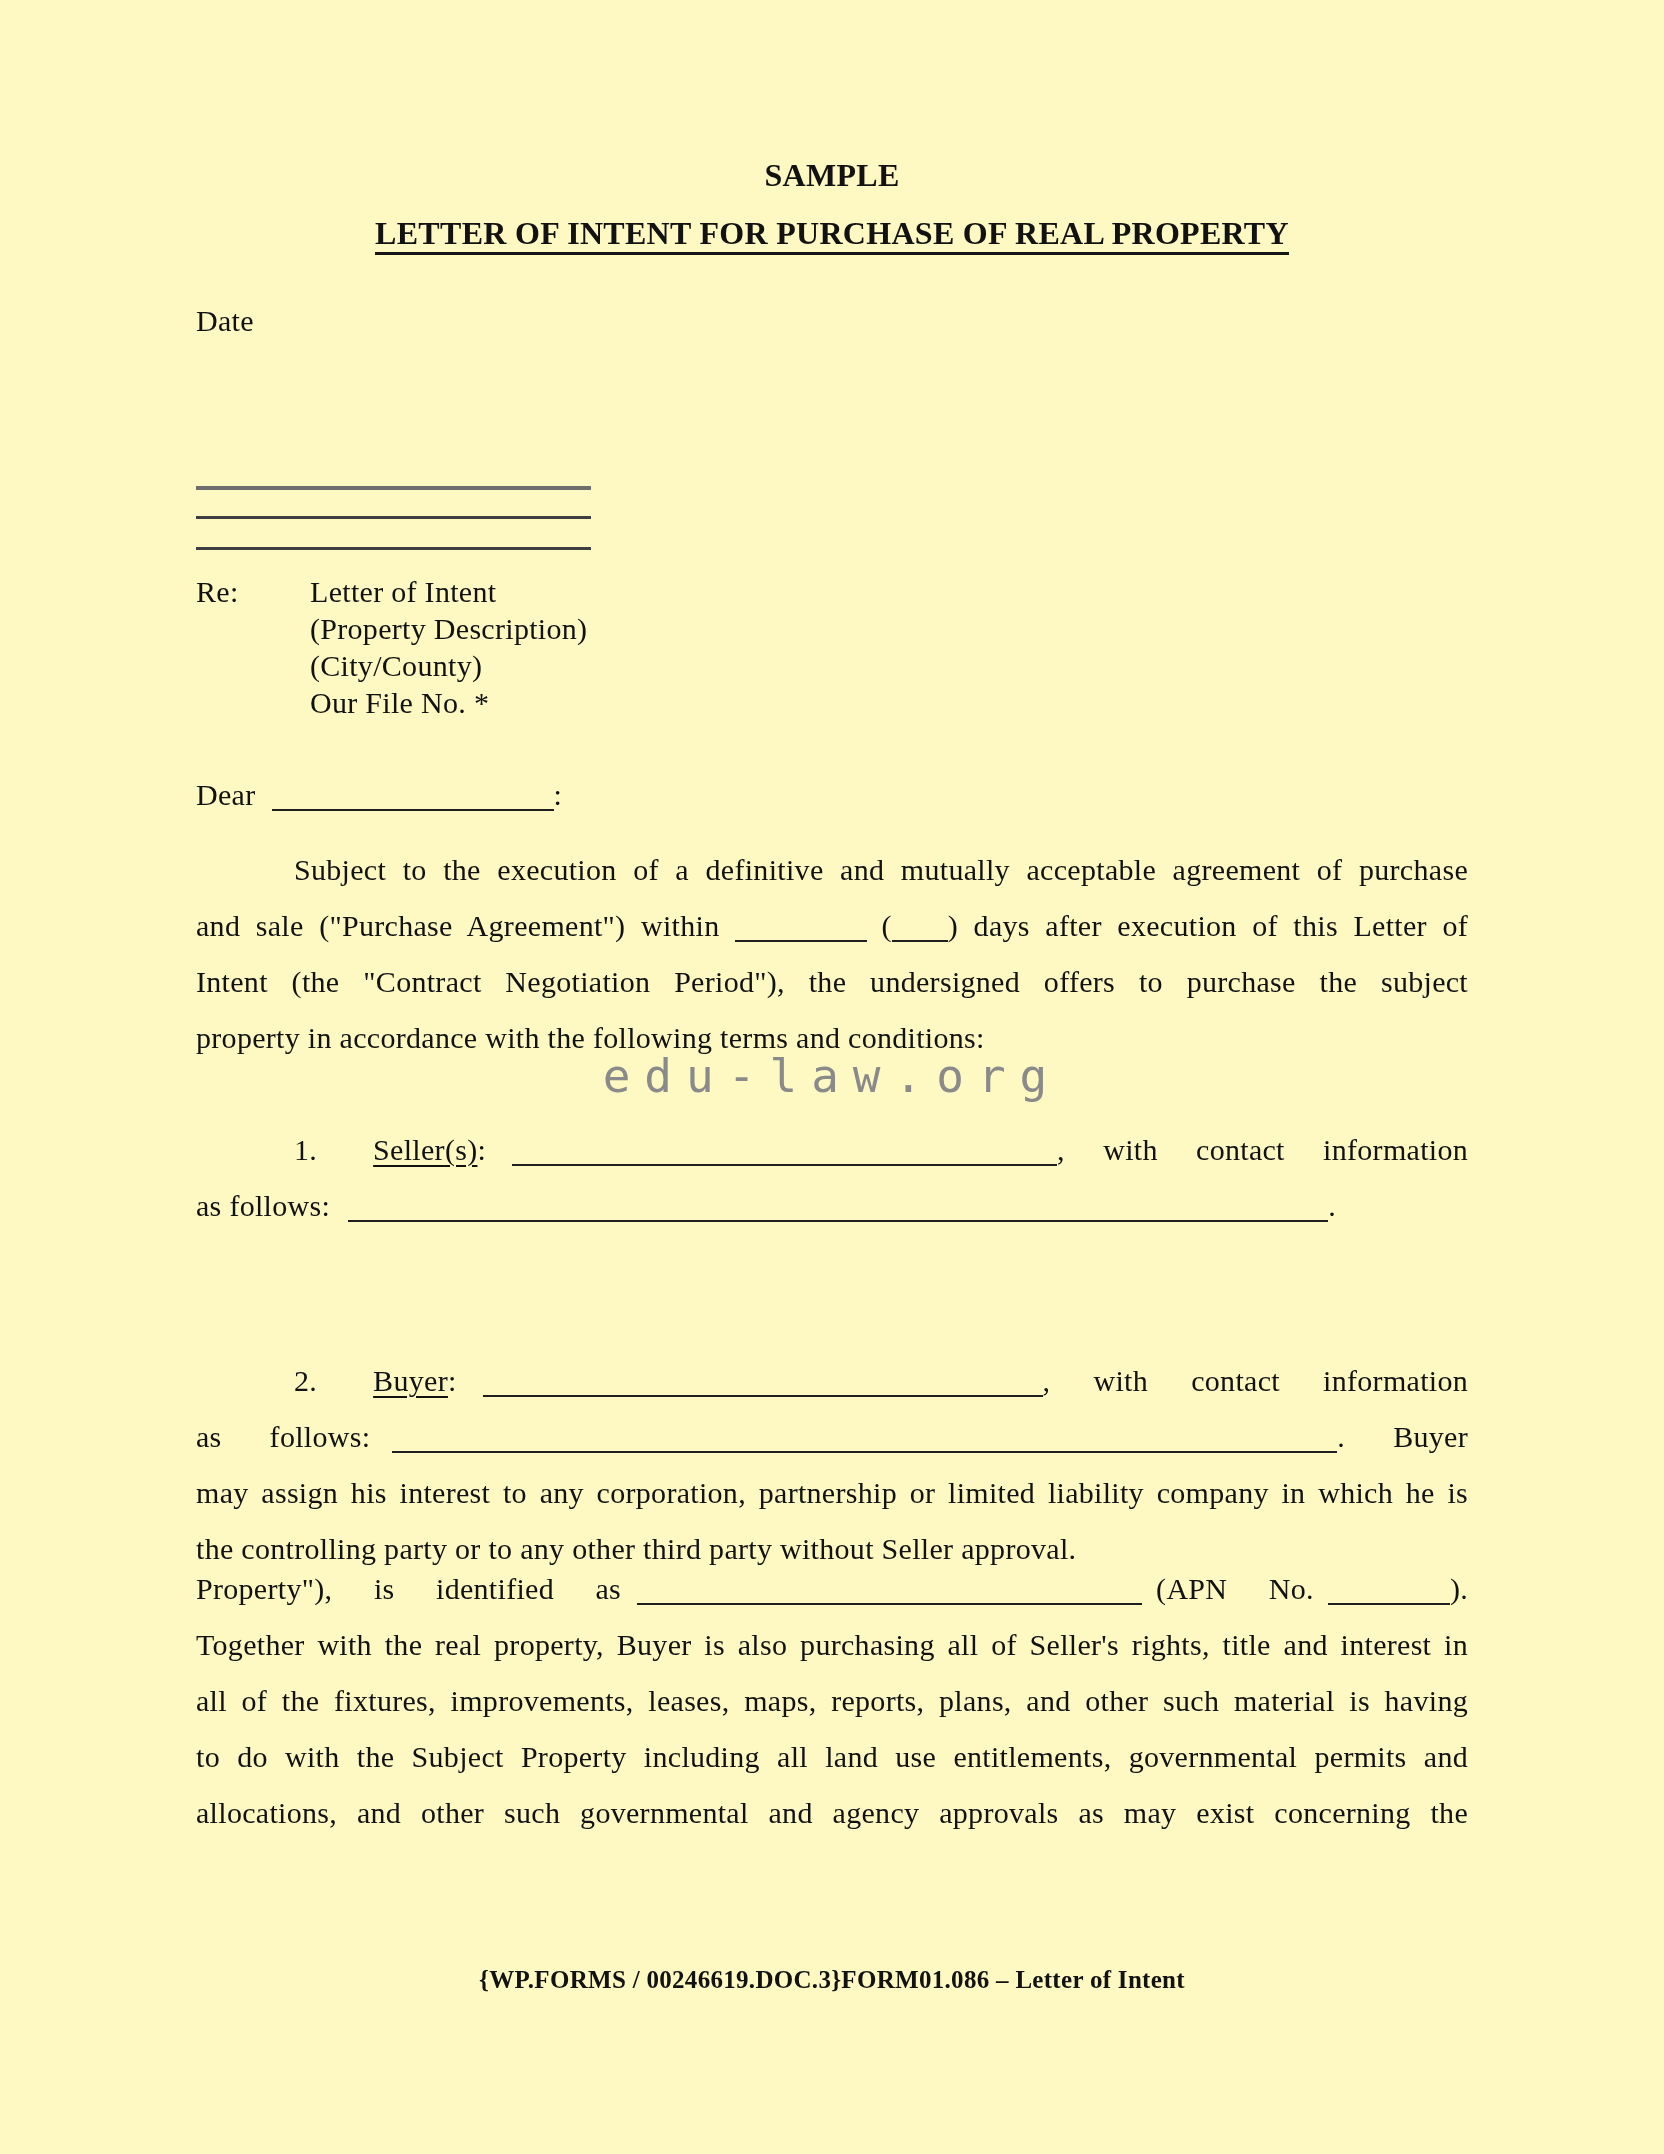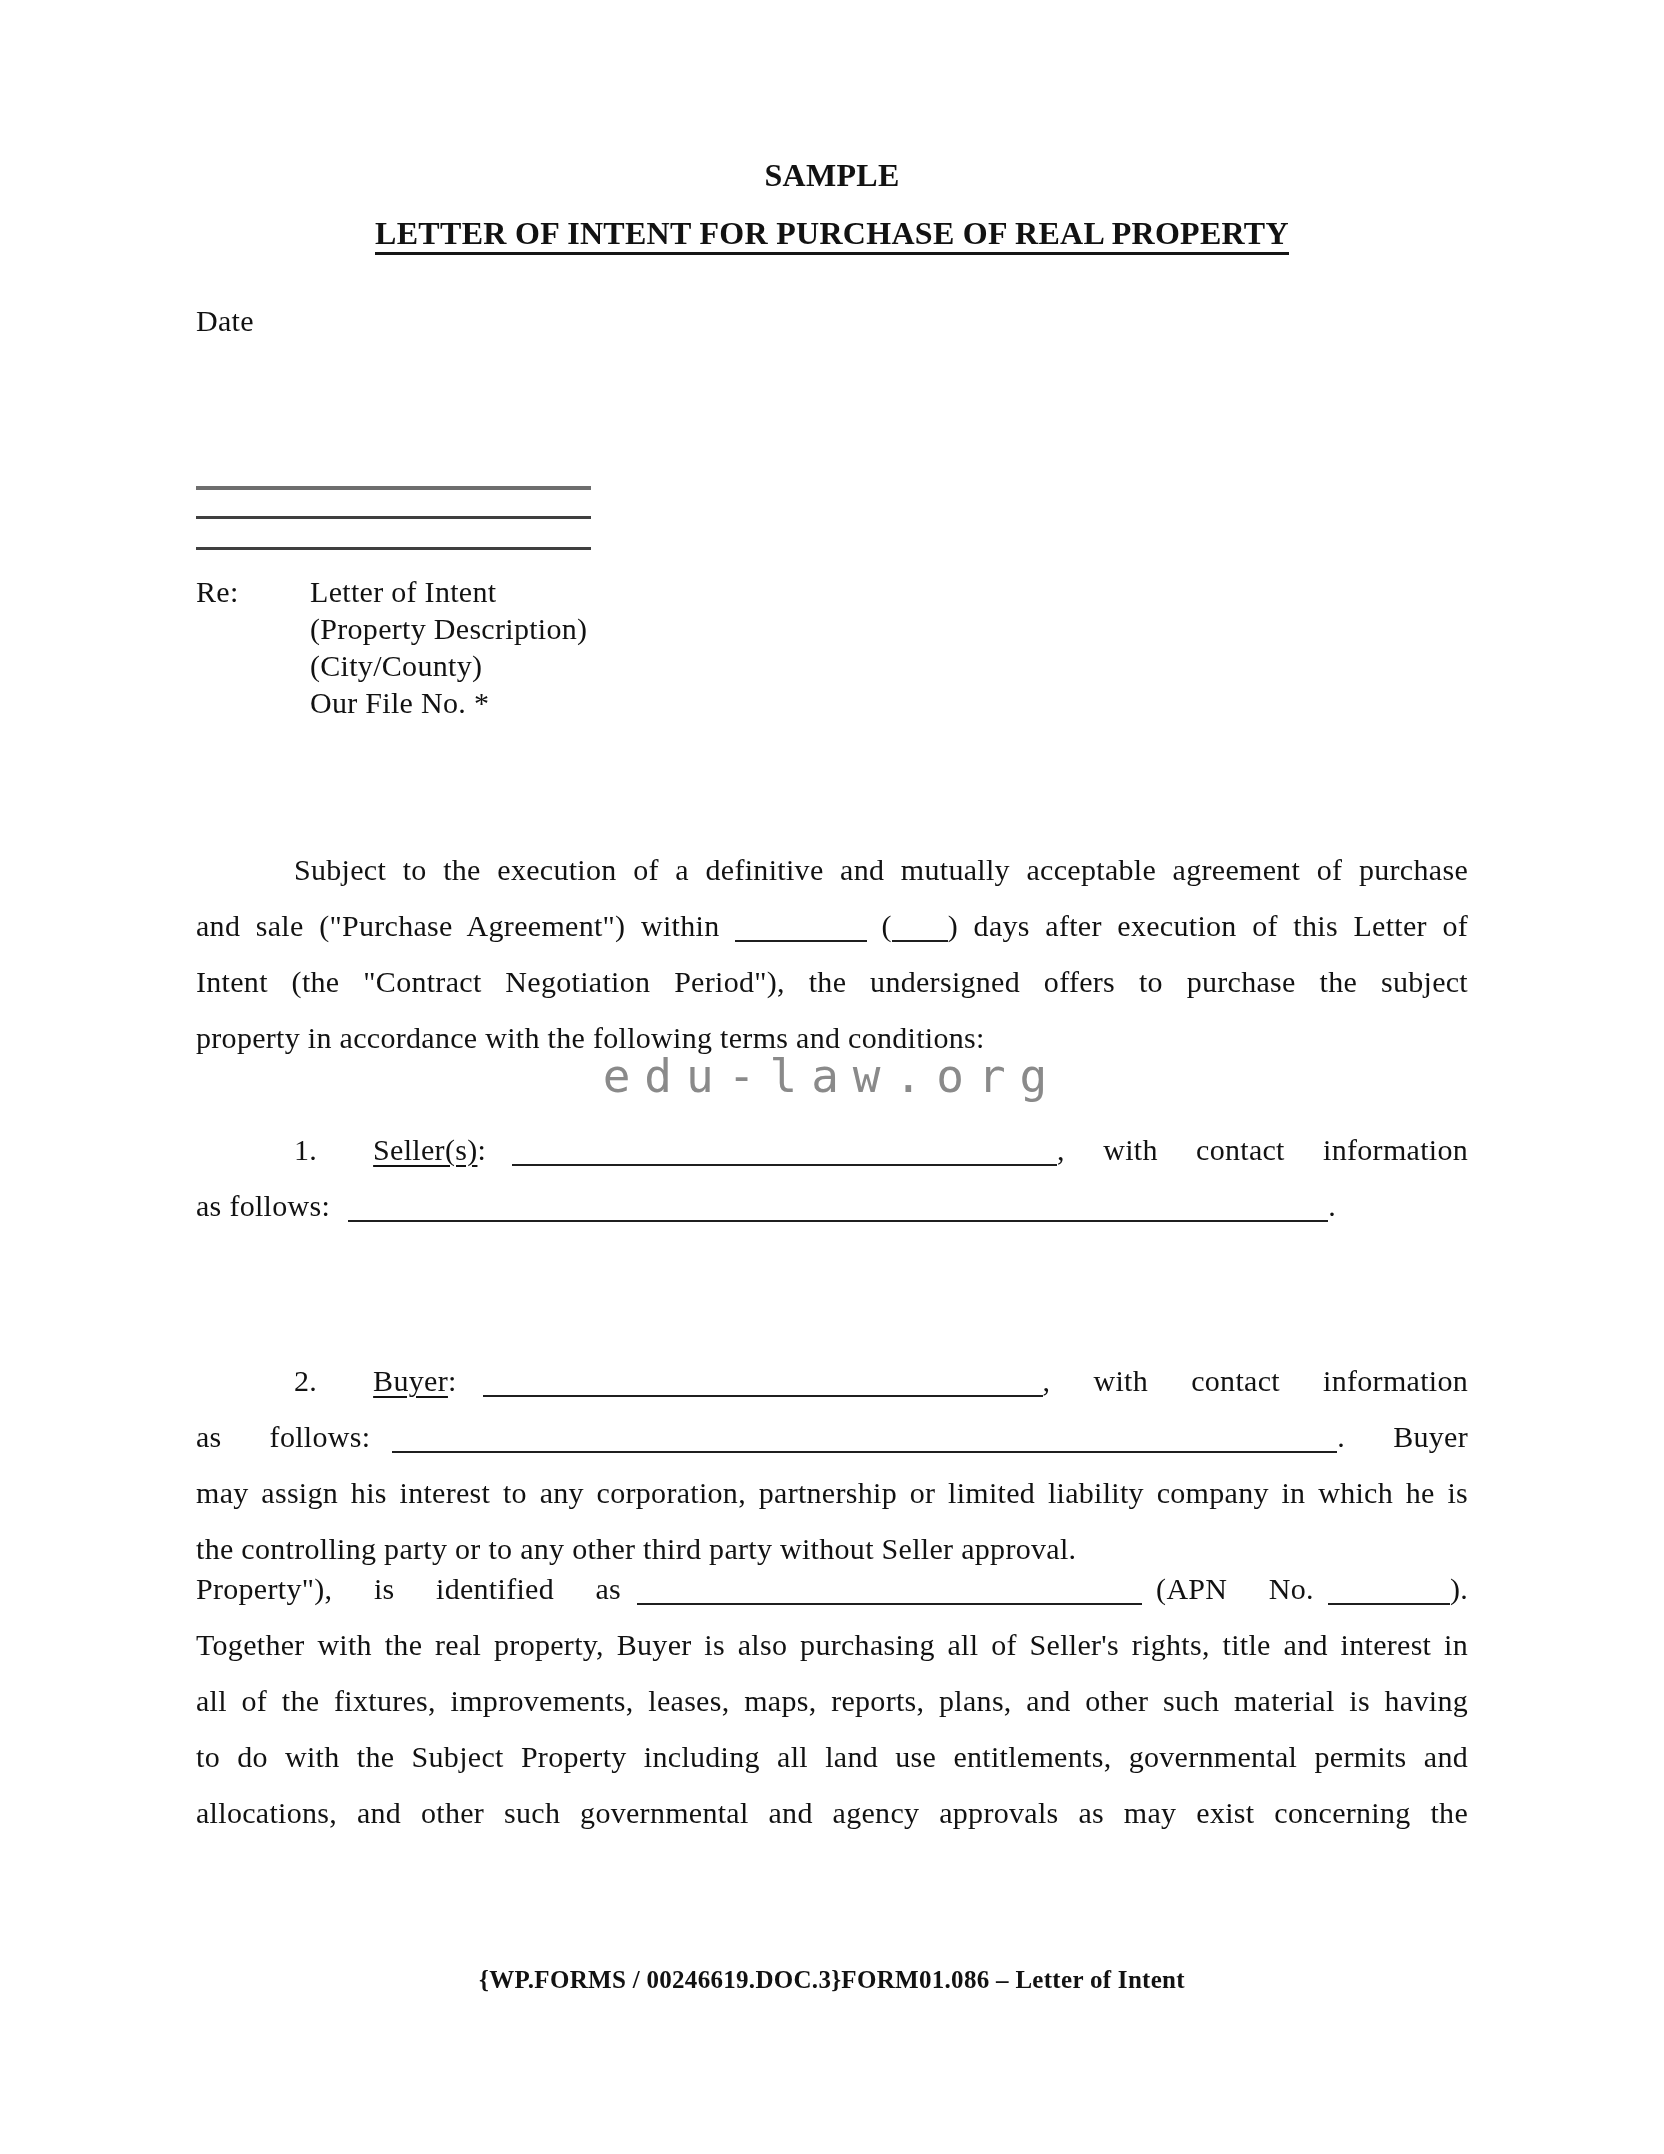--- a/index.html
+++ b/index.html
@@ -37,21 +37,21 @@
     text-align: center;
     font-family: "DejaVu Sans Mono", monospace;
     font-size: 46px; letter-spacing: 14px; line-height: 56px;
     font-weight: 400;
   }
   .footer { top: 1965px; left: 196px; width: 1272px; font-size: 25px; line-height: 30px; display: flex; justify-content: center; font-weight: bold; }
 </style>
 </head>
 <body>
 
-<div class="page" style="background: #ffffff; color: rgb(18, 18, 18);">
+<div class="page" style="background: #fef9c3; color: rgb(18, 18, 18);">
 
   <div class="abs heading-wrap sample-label">SAMPLE</div>
 
   <div class="abs heading-wrap doc-title">
     <span class="title-underline">LETTER OF INTENT FOR PURCHASE OF REAL PROPERTY</span>
   </div>
 
   <div class="abs date-label">Date</div>
 
   <div id="address-lines">
@@ -66,20 +66,23 @@
         <div>Letter of Intent</div>
         <div>(Property Description)</div>
         <div>(City/County)</div>
         <div>Our File No. *</div>
       </div>
   </div>
 
   <div class="abs watermark" style="color: rgb(138, 138, 138);">edu-law.org</div>
 
   <div class="body-root" id="body-root">
+      <div class="block" style="top: 767px;">
+        <div class="line"><span class="t">Dear</span><span class="sp" style="width: 16px;"></span><span class="b" style="width: 282px;"></span><span class="t">:</span></div>
+      </div>
       <div class="block" style="top: 842px;">
         <div class="line just"><span class="sp" style="width: 98px;"></span><span class="t">Subject to the execution of a definitive and mutually acceptable agreement of purchase</span></div>
         <div class="line just"><span class="t">and sale ("Purchase Agreement") within</span><span class="sp" style="width: 16px;"></span><span class="b" style="width: 132px;"></span><span class="sp" style="width: 14px;"></span><span class="t">(</span><span class="b" style="width: 56px;"></span><span class="t">) days after execution of this Letter of</span></div>
         <div class="line just"><span class="t">Intent (the "Contract Negotiation Period"), the undersigned offers to purchase the subject</span></div>
         <div class="line"><span class="t">property in accordance with the following terms and conditions:</span></div>
       </div>
       <div class="block" style="top: 1122px;">
         <div class="line just"><span class="sp" style="width: 98px;"></span><span class="t">1.</span><span class="sp" style="width: 56px;"></span><span class="u">Seller(s)</span><span class="t">:</span><span class="sp" style="width: 26px;"></span><span class="b" style="width: 545px;"></span><span class="t">, with contact information</span></div>
         <div class="line"><span class="t">as follows:</span><span class="sp" style="width: 18px;"></span><span class="b" style="width: 980px;"></span><span class="t">.</span></div>
       </div>

